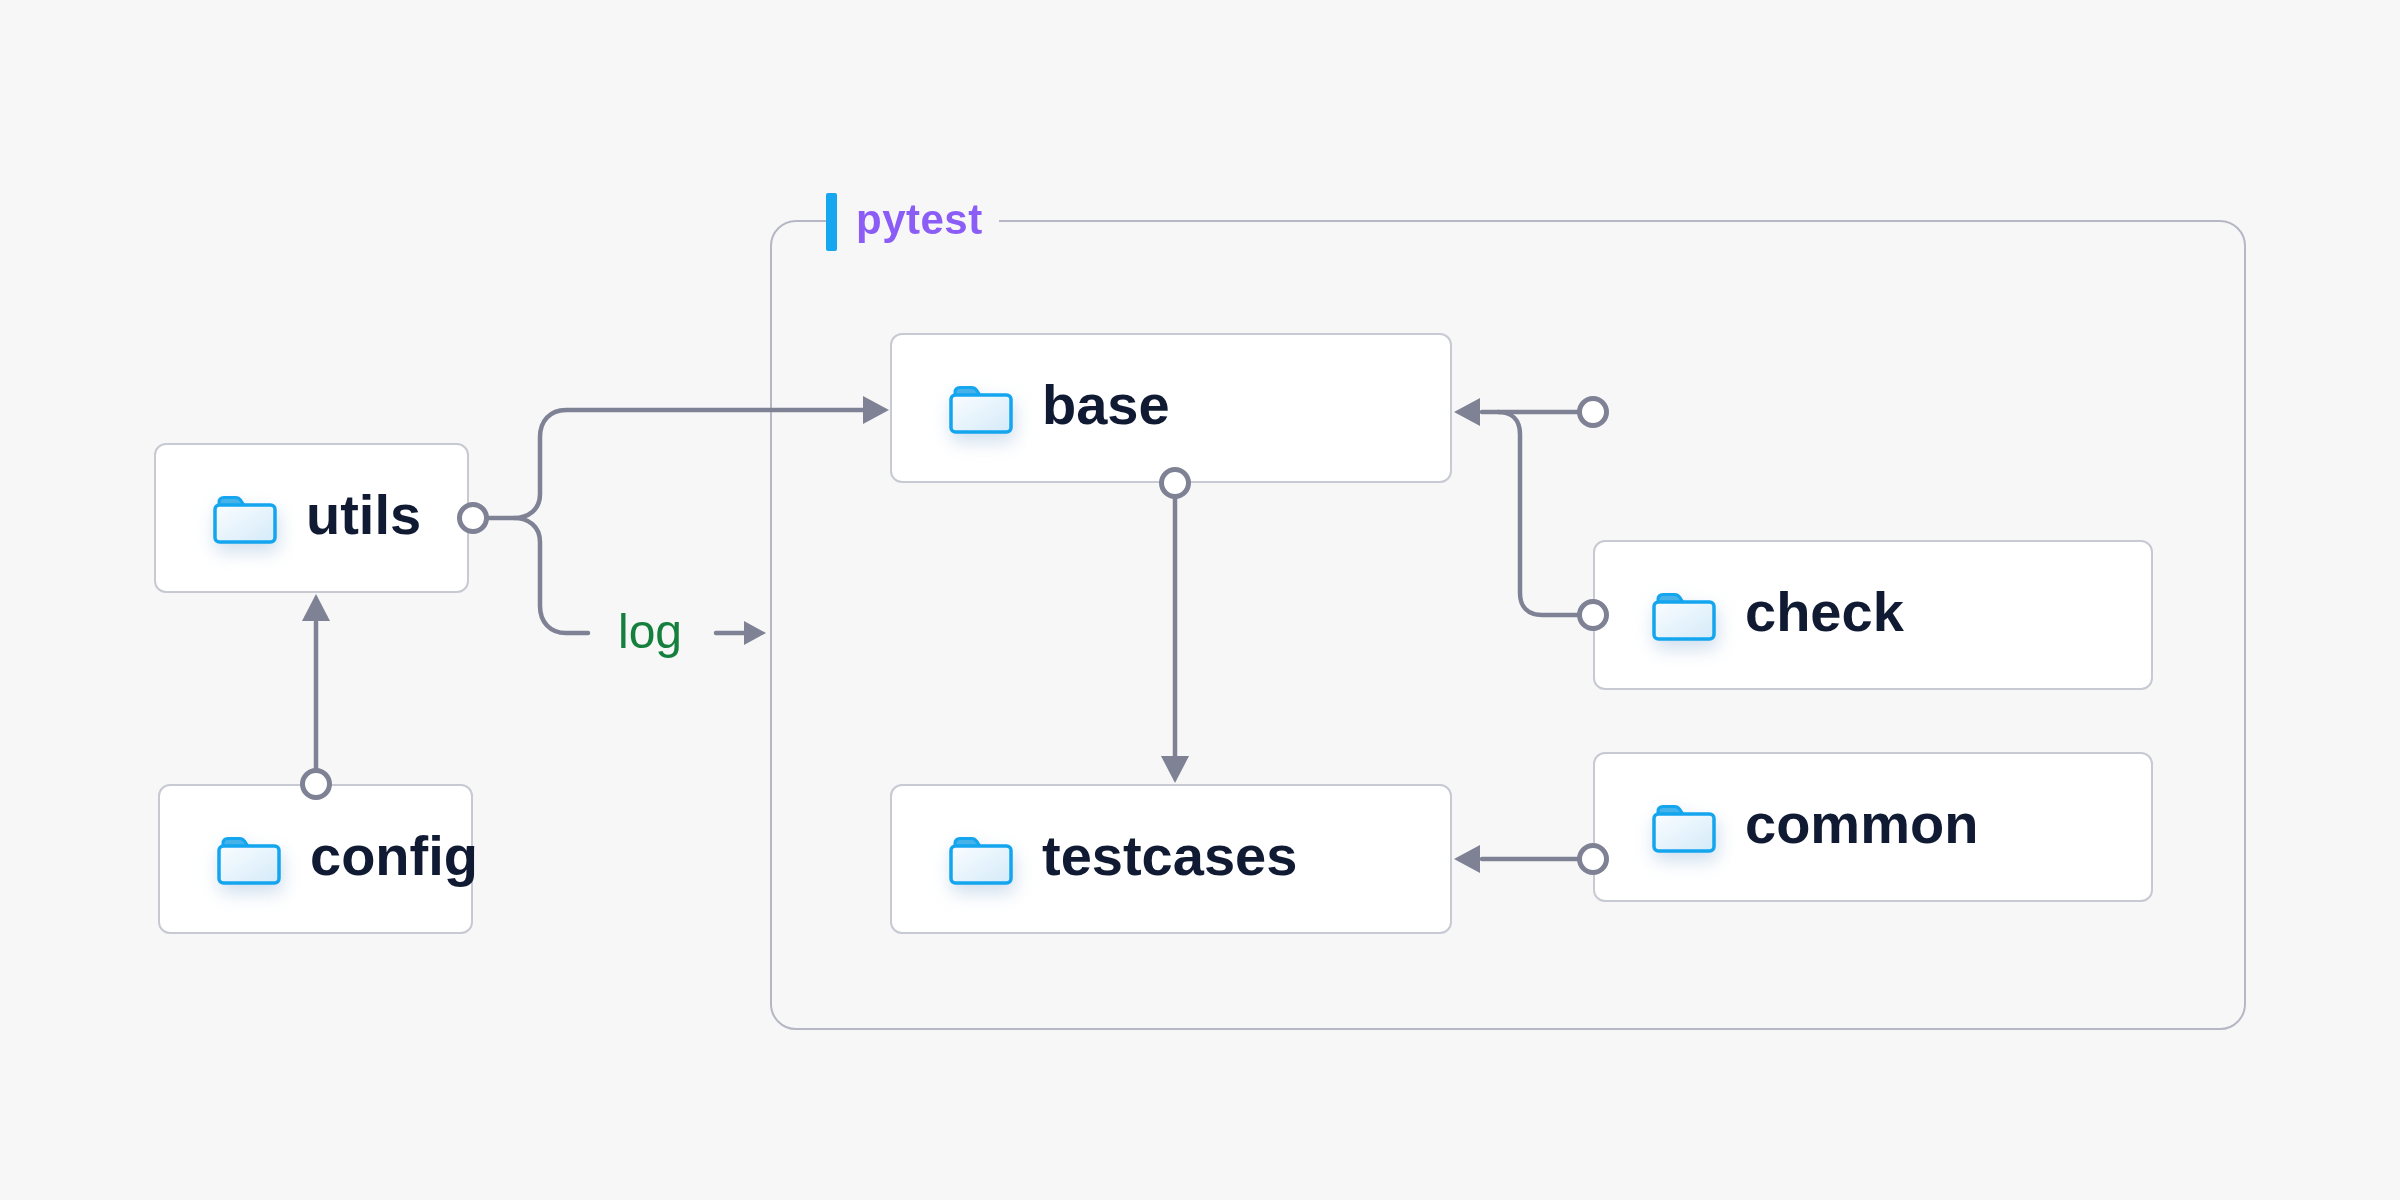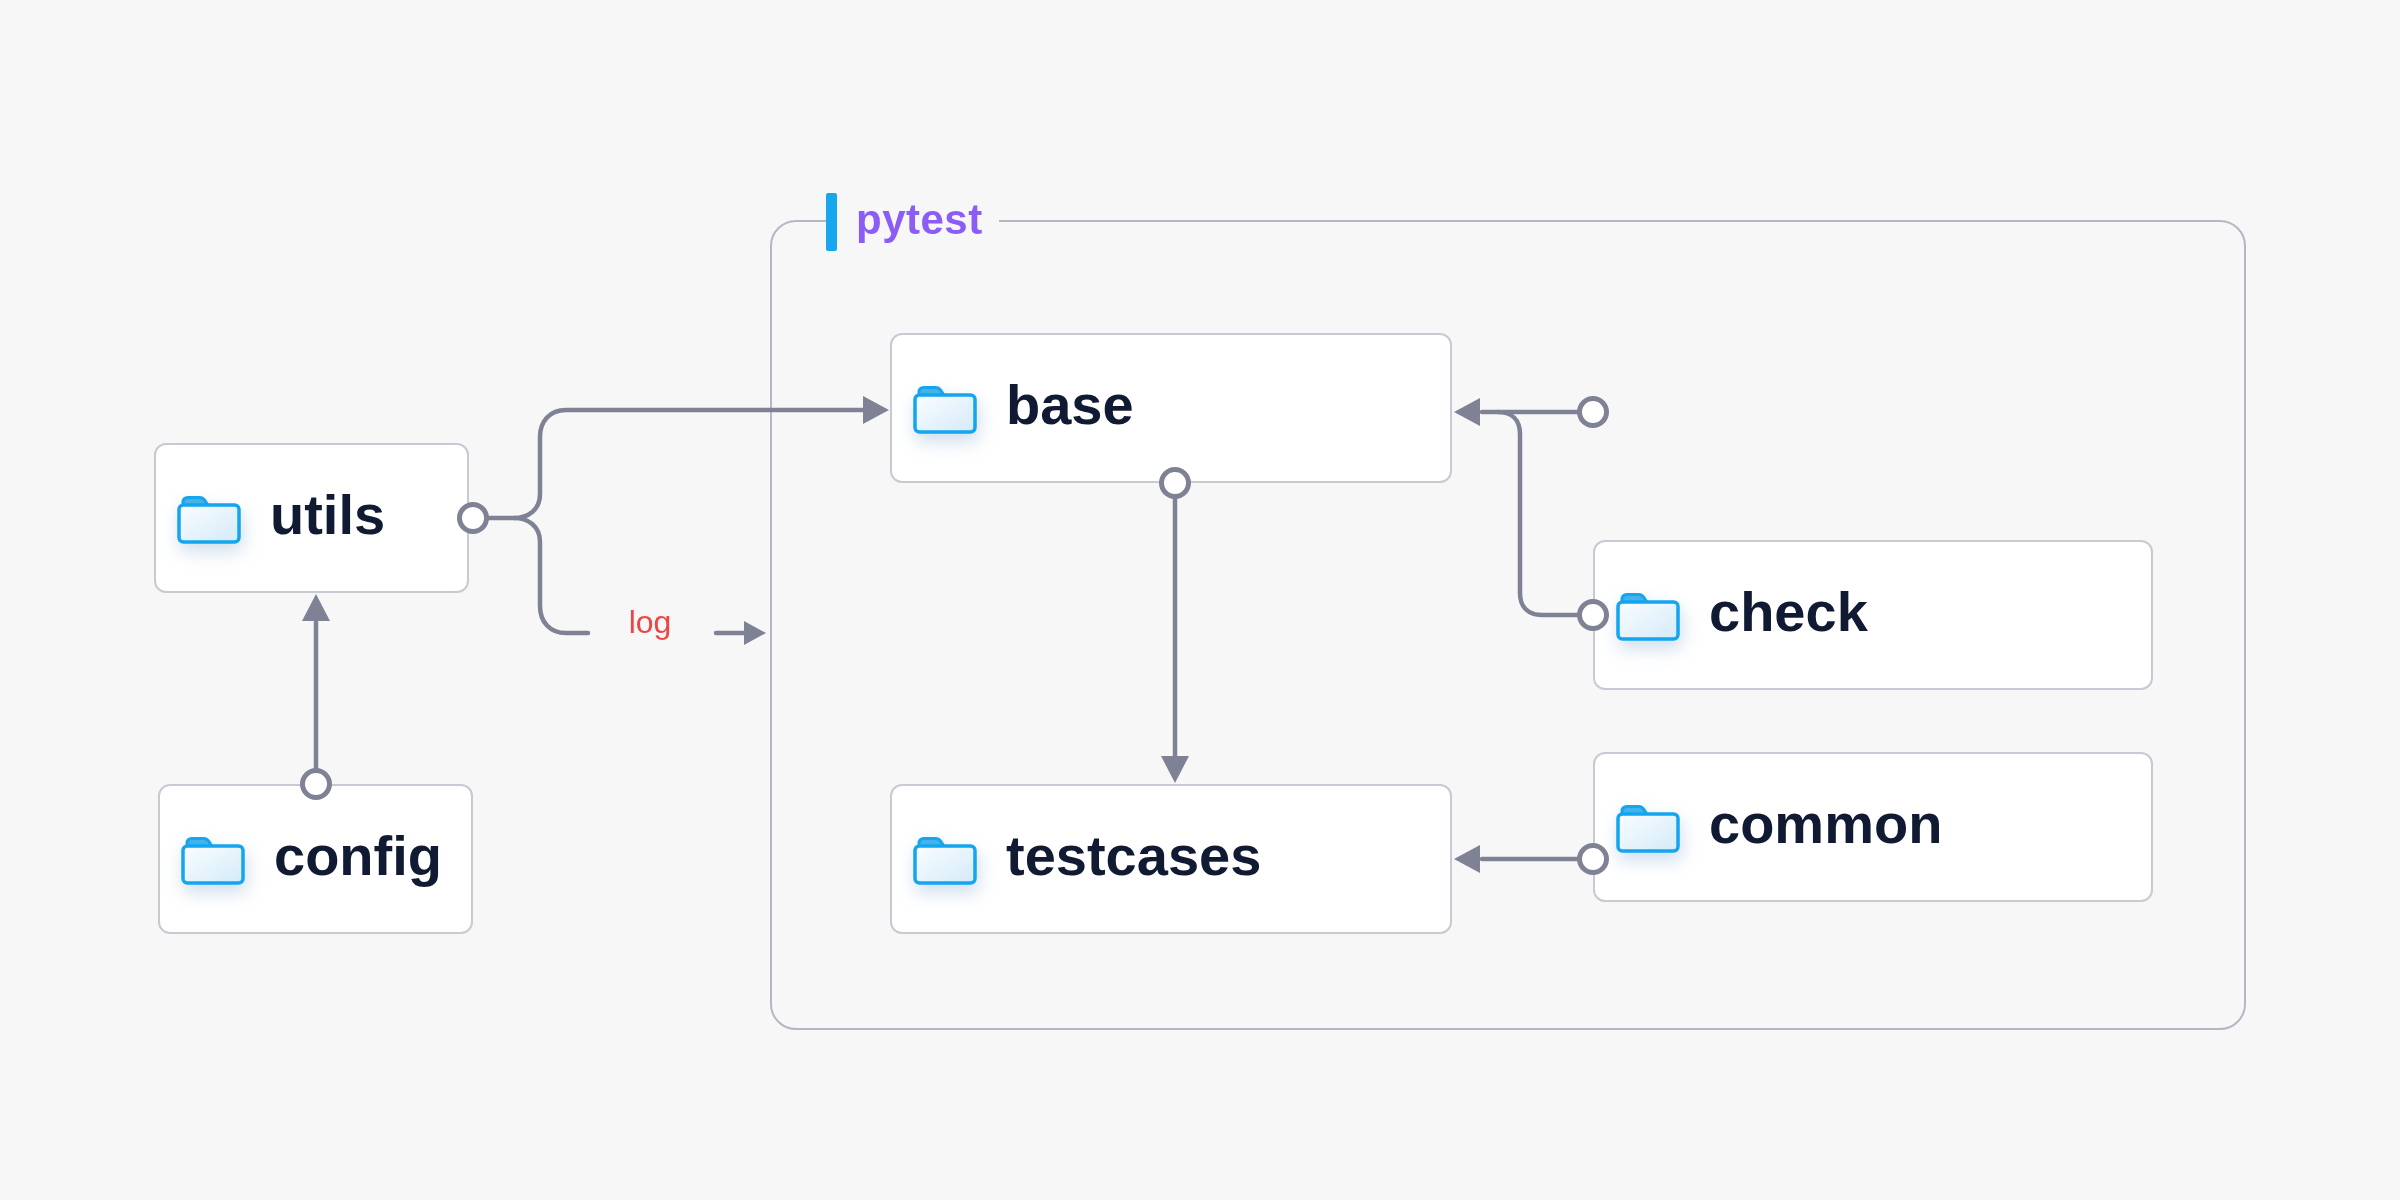--- a/index.html
+++ b/index.html
@@ -22,21 +22,21 @@
     margin-right:19px;flex:none;
   }
   .group-title{
     font-size:42px;font-weight:700;color:#8b5cf6;letter-spacing:.5px;
     white-space:nowrap;line-height:1;padding-bottom:4px;
   }
   
   .node{
     position:absolute;background:#ffffff;border:2px solid #c7c9d3;
     border-radius:12px;box-sizing:border-box;
-    display:flex;align-items:center;padding-left:20px;gap:28px;
+    display:flex;align-items:center;padding-left:56px;gap:28px;
   }
   .node-label{
     font-size:56px;font-weight:700;color:#101a33;line-height:1;
     white-space:nowrap;padding-bottom:6px;
   }
   .folder{
     width:66px;height:54px;flex:none;display:block;
     filter:drop-shadow(2px 8px 9px rgba(110,155,200,.33));
   }
   #node-utils    {left:154px; top:443px; width:315px; height:150px;}
@@ -50,21 +50,21 @@
   .connectors{
     position:absolute;left:0;top:0;width:2400px;height:1200px;
     pointer-events:none;
   }
   .edge{stroke:#7e8294;stroke-width:4.5;fill:none;stroke-linecap:round;}
   .arrowhead{fill:#7e8294;stroke:none;}
   .port{fill:#ffffff;stroke:#7e8294;stroke-width:5;}
   
   .edge-label-log{
     position:absolute;left:600px;top:603px;width:100px;text-align:center;
-    font-size:32px;font-weight:500;color:#ef4444;line-height:1.2;
+    font-size:48px;font-weight:500;color:#15803d;line-height:1.2;
   }
   .hidden-defs{position:absolute;width:0;height:0;overflow:hidden;}
 </style>
 </head>
 <body>
 
 <svg class="hidden-defs" aria-hidden="true">
   <defs>
     <linearGradient id="folderGrad" x1="0" y1="0" x2="1" y2="1">
       <stop offset="0" stop-color="#fafdff"></stop>

